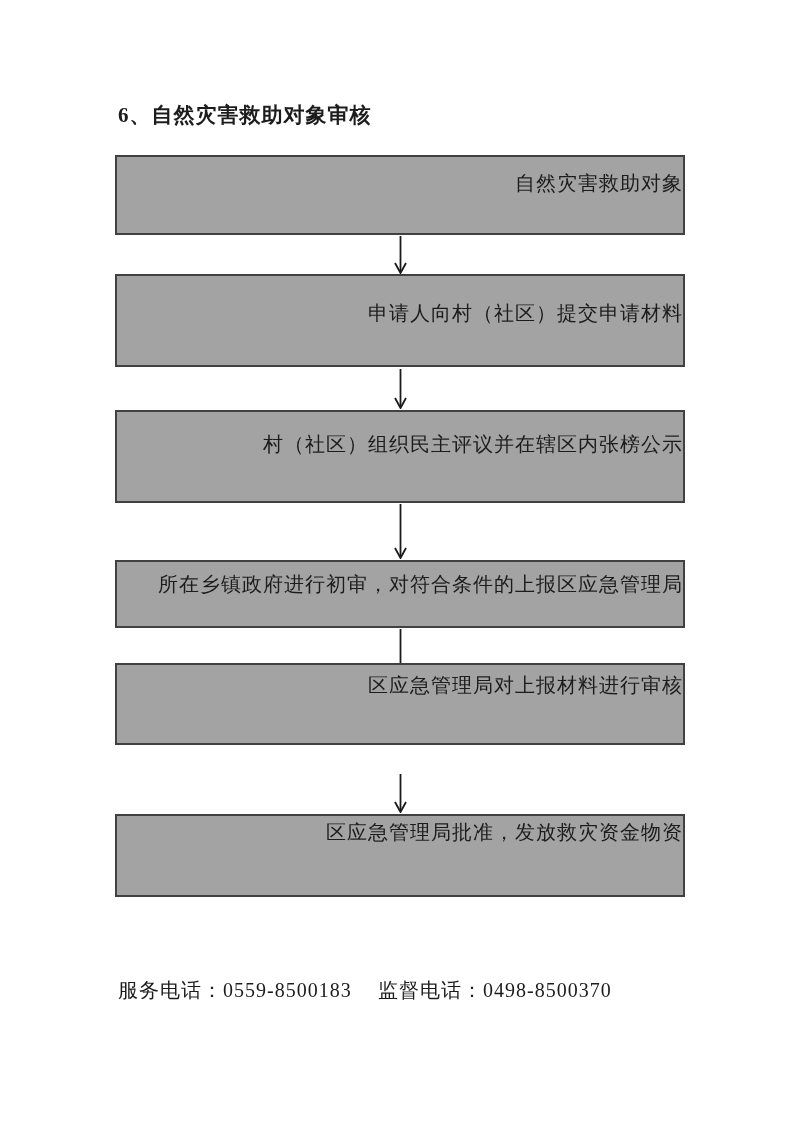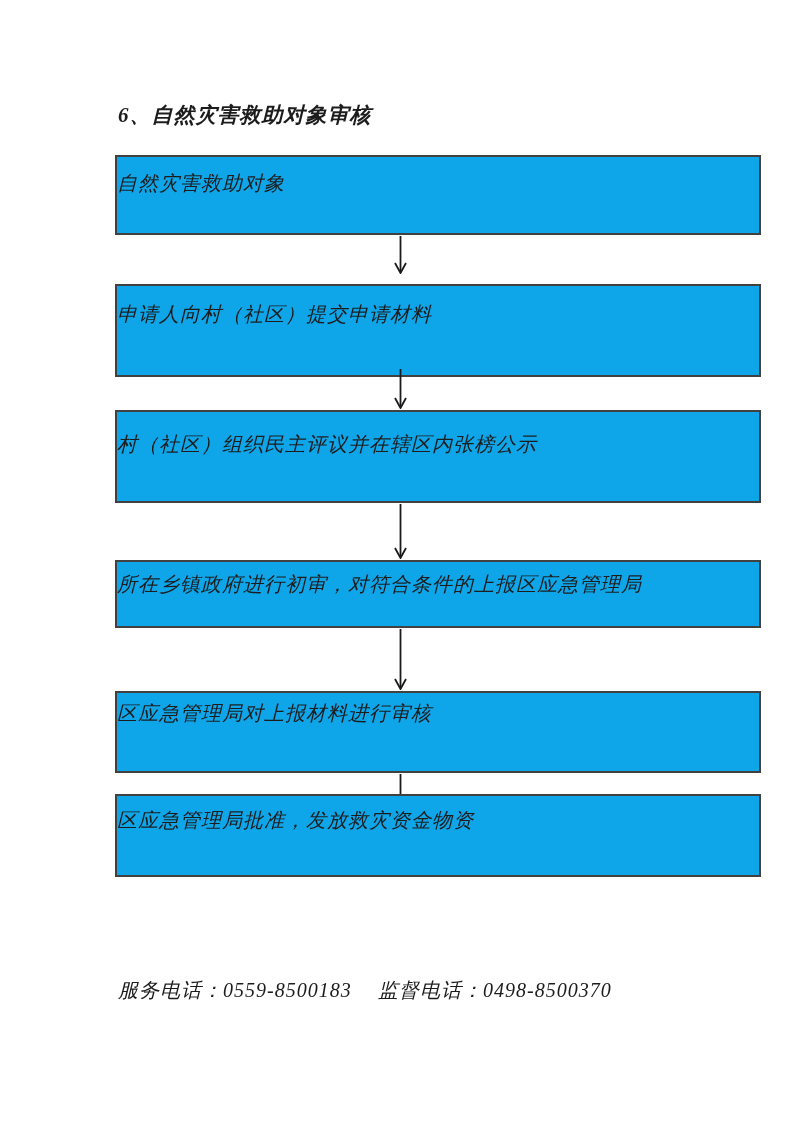--- a/index.html
+++ b/index.html
@@ -8,49 +8,48 @@
     background: #ffffff;
   }
   .page {
     position: relative;
     width: 793px;
     height: 1122px;
     background: #ffffff;
     font-family: "Liberation Serif", "DejaVu Serif", serif;
     color: #1c1c1c;
     overflow: hidden;
-    font-style: italic;
   }
   .doc-title {
     position: absolute;
     left: 118px;
     top: 101px;
     font-size: 21px;
     font-weight: bold;
     letter-spacing: 1px;
     white-space: nowrap;
   }
   .flow-box {
     position: absolute;
     left: 115px;
-    width: 646px;
+    width: 570px;
     box-sizing: border-box;
     border: 2px solid #414141;
-    background: #0ea5e9;
-    text-align: left;
+    background: #a3a3a3;
+    text-align: right;
     font-size: 20px;
     letter-spacing: 1px;
     line-height: 1.25;
   }
   .box-1 { top: 155px; height: 80px; padding-top: 14px; }
-  .box-2 { top: 284px; height: 93px; padding-top: 16px; }
+  .box-2 { top: 274px; height: 93px; padding-top: 25px; }
   .box-3 { top: 410px; height: 93px; padding-top: 20px; }
   .box-4 { top: 560px; height: 68px; padding-top: 10px;  }
-  .box-5 { top: 691px; height: 82px; padding-top: 8px;  }
-  .box-6 { top: 794px; height: 83px; padding-top: 12px; }
+  .box-5 { top: 663px; height: 82px; padding-top: 8px;  }
+  .box-6 { top: 814px; height: 83px; padding-top: 4px; }
   .arrow {
     position: absolute;
     left: 392px;
     width: 17px;
     display: block;
   }
   .arrow line, .arrow path {
     stroke: #1a1a1a;
     stroke-width: 1.8;
     fill: none;

